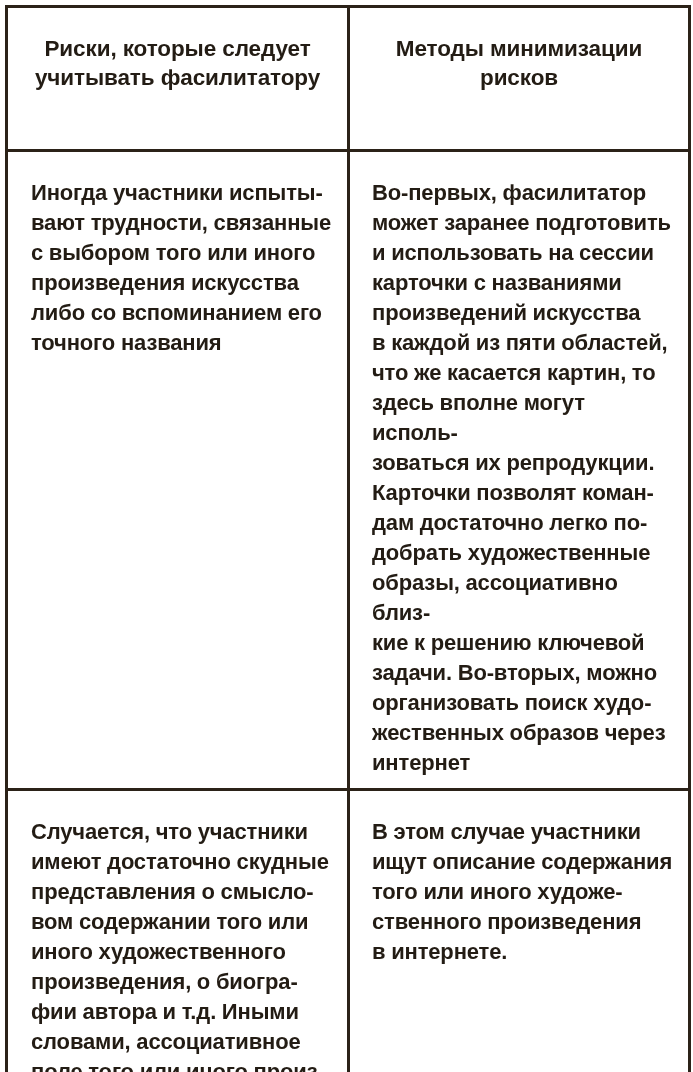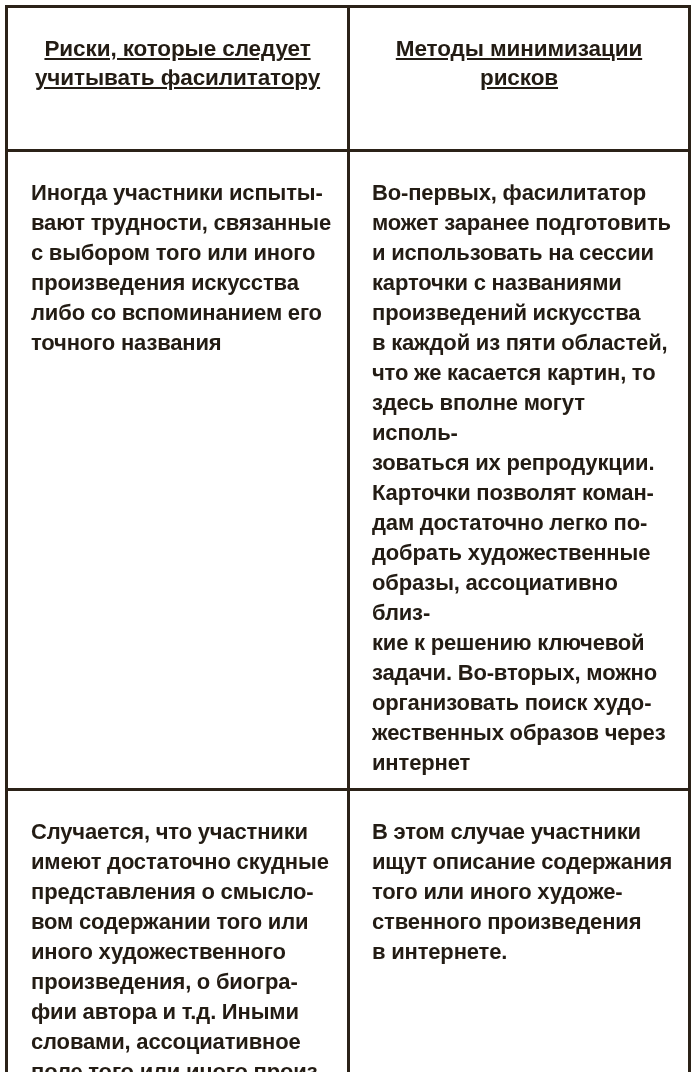--- a/index.html
+++ b/index.html
@@ -43,21 +43,20 @@
     vertical-align: top;
     background: #ffffff;
   }
 
   
   table.risk-table thead th {
     height: 105px;
     padding: 26px 18px 10px 18px;
     text-align: center;
     vertical-align: top;
-    text-decoration: underline;
   }
   .head-text {
     display: block;
     font-size: 22.5px;
     font-weight: bold;
     line-height: 29px;
     letter-spacing: -0.1px;
     white-space: pre-line;
   }
 

